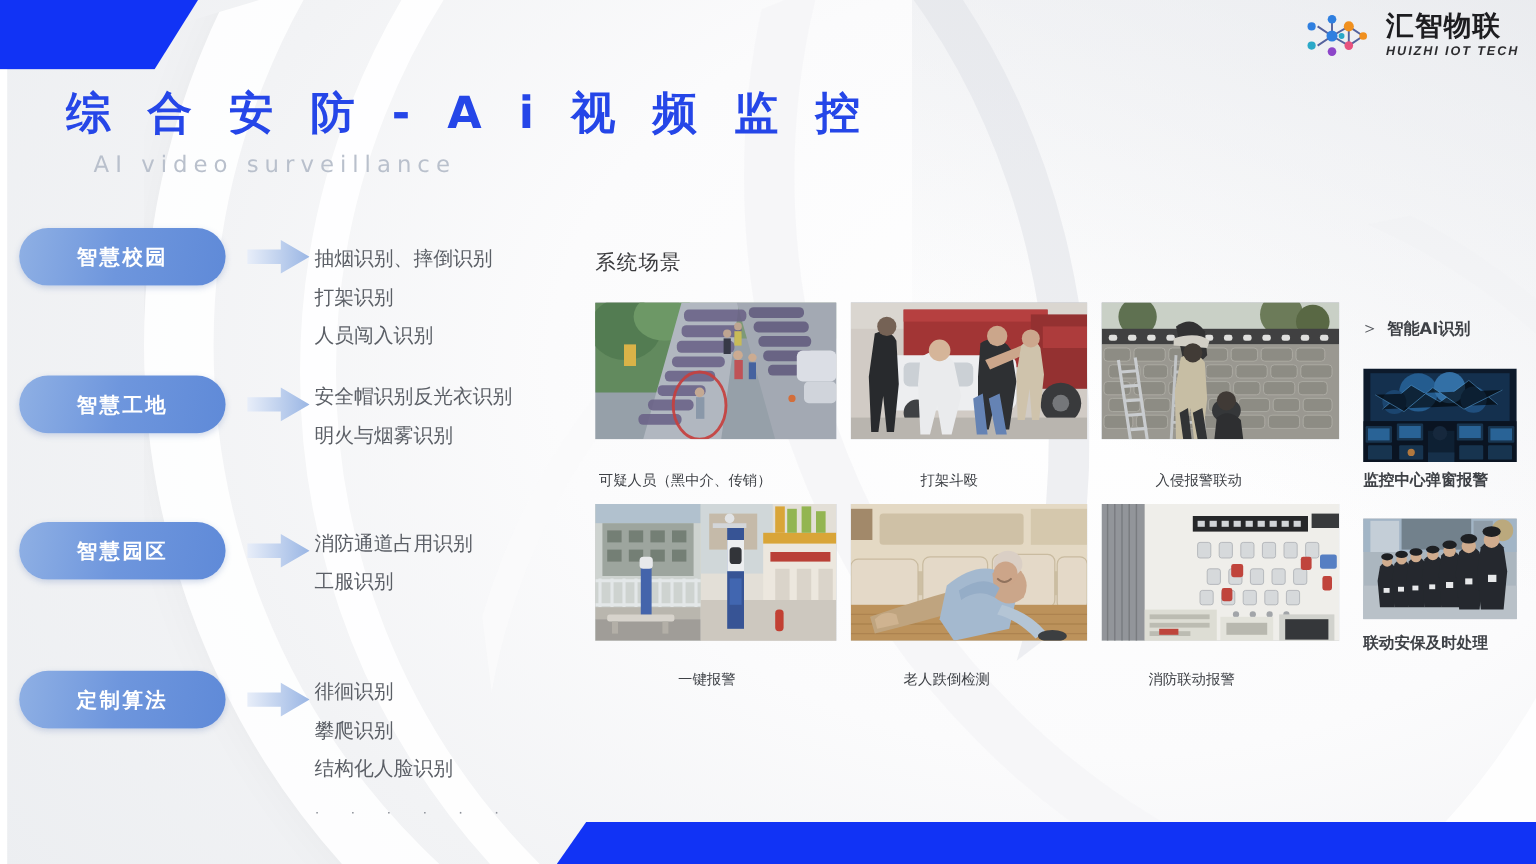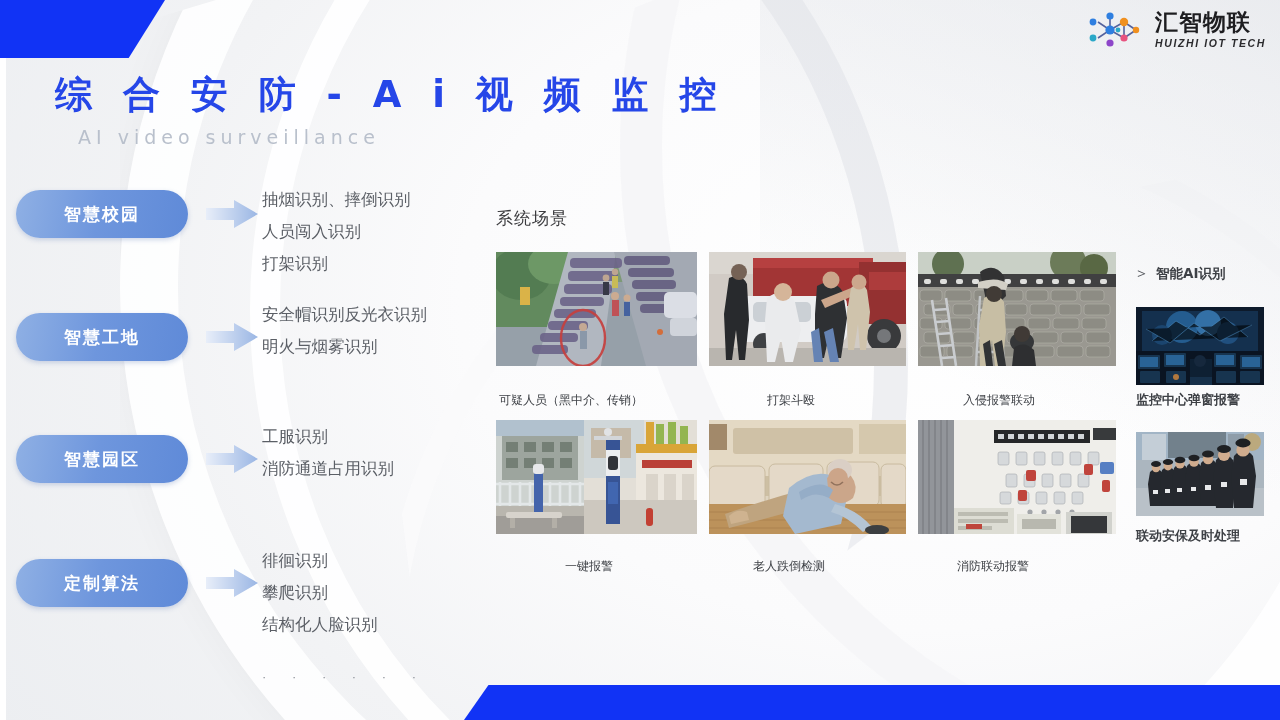--- a/index.html
+++ b/index.html
@@ -59,21 +59,21 @@
 
   
   .group{position:absolute;left:0;width:480px;}
   .pill{position:absolute;left:16px;width:172px;height:48px;border-radius:24px;
         background:linear-gradient(100deg,#8fb0e4 0%,#6e96dd 48%,#5f8ad8 100%);
         box-shadow:0 2px 5px rgba(90,120,180,0.28);
         display:flex;align-items:center;justify-content:center;}
   .pill span{color:#ffffff;font-size:17px;letter-spacing:2px;
              font-family:"DejaVu Sans",sans-serif;font-weight:bold;}
   .arrow{position:absolute;left:206px;width:52px;height:30px;}
-  .lines{position:absolute;left:262px;display:flex;flex-direction:column;}
+  .lines{position:absolute;left:262px;display:flex;flex-direction:column;margin-top:16px;}
   .lines div{font-size:16.5px;color:#5b5f66;line-height:1.95;white-space:nowrap;
              font-family:"DejaVu Sans",sans-serif;}
   .dots{position:absolute;left:262px;font-size:13px;color:#8d9199;letter-spacing:11px;}
 
   
   .panel-title{position:absolute;left:496px;top:207px;font-size:17px;font-weight:normal;color:#3b3b3e;
                letter-spacing:1px;font-family:"DejaVu Sans",sans-serif;}
   .thumb{position:absolute;overflow:hidden;background:#c8ccd2;}
   .cap{position:absolute;font-size:12px;color:#3e4146;white-space:nowrap;
        font-family:"DejaVu Sans",sans-serif;}
@@ -131,22 +131,22 @@
       <defs>
           <linearGradient id="ag1" x1="0" y1="0" x2="1" y2="0">
         <stop offset="0" stop-color="#e8eef9"></stop>
             <stop offset="1" stop-color="#9ab6e4"></stop>
           </linearGradient>
         </defs>
       <path d="M0 9 L28 9 L28 1 L52 15 L28 29 L28 21 L0 21 Z" fill="url(#ag1)"></path>
     </svg>
     <div class="lines" style="top:-6px">
       <div>抽烟识别、摔倒识别</div>
+      <div>打架识别</div>
       <div>人员闯入识别</div>
-      <div>打架识别</div>
     </div>
   </div>
 
   <div class="group" style="top:313px">
     <div class="pill" style="top:0">
       <span>智慧工地</span>
     </div>
     <svg class="arrow" style="top:9px" viewBox="0 0 52 30">
       <defs>
           <linearGradient id="ag2" x1="0" y1="0" x2="1" y2="0">
@@ -169,22 +169,22 @@
     <svg class="arrow" style="top:9px" viewBox="0 0 52 30">
       <defs>
           <linearGradient id="ag3" x1="0" y1="0" x2="1" y2="0">
         <stop offset="0" stop-color="#e8eef9"></stop>
             <stop offset="1" stop-color="#9ab6e4"></stop>
           </linearGradient>
         </defs>
       <path d="M0 9 L28 9 L28 1 L52 15 L28 29 L28 21 L0 21 Z" fill="url(#ag3)"></path>
     </svg>
     <div class="lines" style="top:-14px">
+      <div>消防通道占用识别</div>
       <div>工服识别</div>
-      <div>消防通道占用识别</div>
     </div>
   </div>
 
   <div class="group" style="top:559px">
     <div class="pill" style="top:0">
       <span>定制算法</span>
     </div>
     <svg class="arrow" style="top:9px" viewBox="0 0 52 30">
       <defs>
           <linearGradient id="ag4" x1="0" y1="0" x2="1" y2="0">

